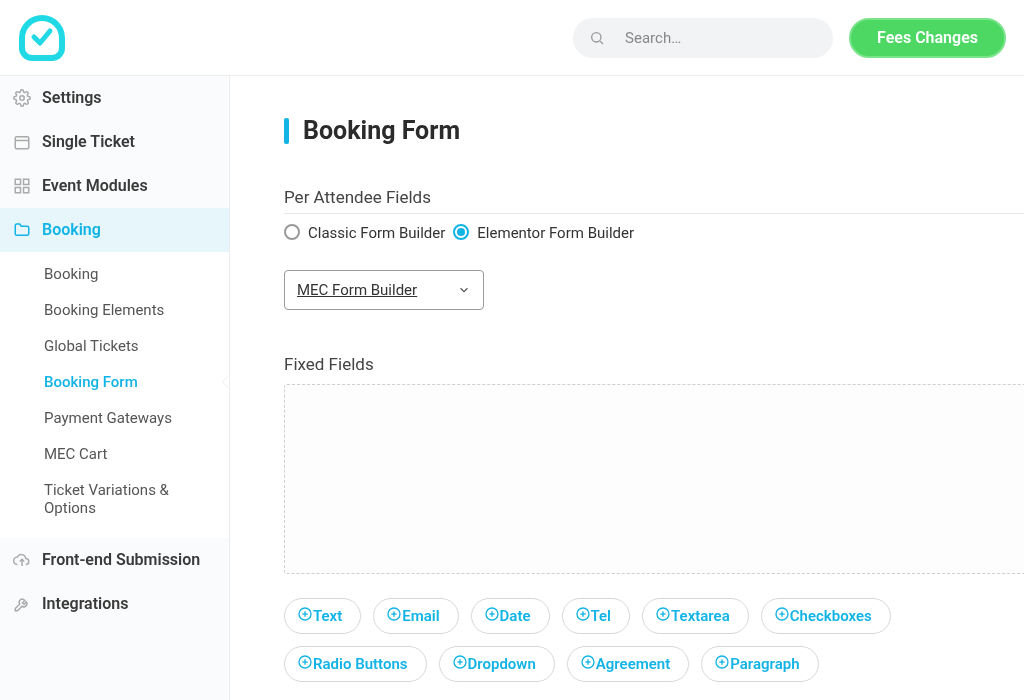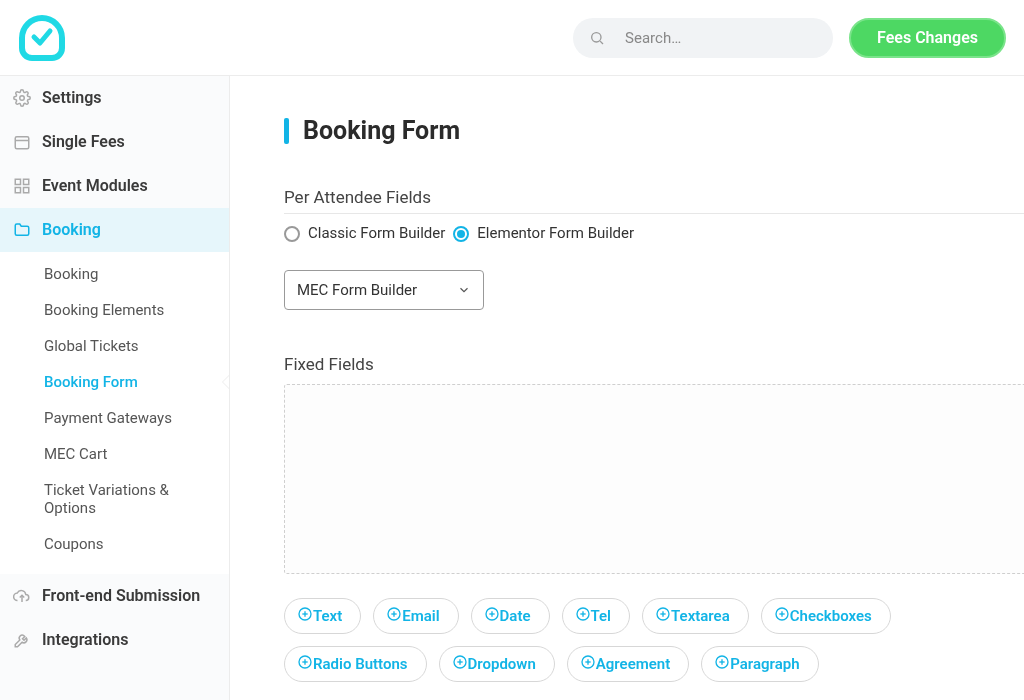--- a/index.html
+++ b/index.html
@@ -20,26 +20,26 @@
   .subnav { padding: 4px 0 12px 0; background:#fff;}
   .subnav-item { padding: 9px 18px 9px 44px; font-size: 15px; color: #555; cursor: pointer; position: relative; }
   .subnav-item.active { color: #12b4e6; font-weight: 500; }
   .subnav-item.active::after { content:""; position:absolute; right:-1px; top:50%; transform:translateY(-50%); width:0;height:0; border-top:7px solid transparent; border-bottom:7px solid transparent; border-right:7px solid #fff; filter: drop-shadow(-1px 0 0 #ececec);}
   .main { flex: 1; overflow-y: auto; padding: 40px 0 40px 54px; }
   .page-title { display:flex; align-items:center; gap:14px; font-size:25px; font-weight:700; color:#2b2b2b; margin-bottom:42px;}
   .page-title::before { content:""; width:5px; height:26px; background:#12b4e6; border-radius:2px;}
   .section-label { font-size:17px; color:#444; margin-bottom:8px; padding-bottom:6px;}
   .sect-underline { border-bottom:1px solid #e7e7e7; padding-bottom:6px; margin-right:-54px; padding-right:54px;}
   .radio-row { display:flex; gap:8px; align-items:center; margin-top:10px; margin-bottom:28px;}
-  .radio { display:flex; align-items:flex-end; gap:8px; font-size:15px; color:#333; cursor:pointer;}
+  .radio { display:flex; align-items:flex-start; gap:8px; font-size:15px; color:#333; cursor:pointer;}
   .radio-dot { width:16px; height:16px; border-radius:50%; border:2px solid #999; display:flex; align-items:center; justify-content:center;}
   .radio-dot.selected { border-color:#12b4e6;}
   .radio-dot.selected::after { content:""; width:8px; height:8px; border-radius:50%; background:#12b4e6;}
   .select-wrap { position:relative; width:200px; height:40px; border:1px solid #999; border-radius:4px; display:flex; align-items:center; padding:0 12px; cursor:pointer; margin-bottom:44px; background:#fff;}
-  .select-wrap .sel-text { font-size:15px; color:#333; flex:1;}
+  .select-wrap .sel-text { font-size:15px; color:#333; flex:1;text-decoration:underline;}
   .fixed-section { margin-right:0;}
   .fixed-label { font-size:17px; color:#444; margin-bottom:10px;}
   .dropzone { border:1px dashed #cfcfcf; background:#fdfdfd; height:190px; margin-bottom:24px; border-radius:3px; margin-right:-54px;}
   .field-chips { display:flex; flex-wrap:wrap; gap:12px;}
   .chip { display:flex; align-items:center; gap:0; border:1px solid #d7d7d7; border-radius:18px; padding:7px 18px 7px 12px; font-size:15px; font-weight:600; color:#12b4e6; cursor:pointer; background:#fff;}
   .chip svg { color:#12b4e6;}
   .ic { flex-shrink:0; }
 </style>
 </head>
 <body>
@@ -82,21 +82,21 @@
       <span>Settings</span>
     </div>
 
     <div class="nav-top-item">
       <span class="icon">
         <svg width="18" height="18" viewBox="0 0 24 24" fill="none" stroke="currentColor" stroke-width="2">
             <rect x="3" y="5" width="18" height="16" rx="2"></rect>
             <line x1="3" y1="10" x2="21" y2="10"></line>
           </svg>
       </span>
-      <span>Single Fees</span>
+      <span>Single Ticket</span>
     </div>
 
     <div class="nav-top-item">
       <span class="icon">
         <svg width="18" height="18" viewBox="0 0 24 24" fill="none" stroke="currentColor" stroke-width="2">
             <rect x="3" y="3" width="7" height="7"></rect>
             <rect x="14" y="3" width="7" height="7"></rect>
             <rect x="3" y="14" width="7" height="7"></rect>
             <rect x="14" y="14" width="7" height="7"></rect>
           </svg>
@@ -114,21 +114,20 @@
     </div>
 
     <div class="subnav">
       <div class="subnav-item">Booking</div>
       <div class="subnav-item">Booking Elements</div>
       <div class="subnav-item">Global Tickets</div>
       <div class="subnav-item active">Booking Form</div>
       <div class="subnav-item">Payment Gateways</div>
       <div class="subnav-item">MEC Cart</div>
       <div class="subnav-item">Ticket Variations &amp; Options</div>
-      <div class="subnav-item">Coupons</div>
     </div>
 
     <div class="nav-top-item">
       <span class="icon">
         <svg width="18" height="18" viewBox="0 0 24 24" fill="none" stroke="currentColor" stroke-width="2">
             <path d="M17 18a4 4 0 0 0 0-8 6 6 0 0 0-11.3-2A4.5 4.5 0 0 0 6 18"></path>
             <polyline points="9 14 12 11 15 14"></polyline>
             <line x1="12" y1="11" x2="12" y2="20"></line>
           </svg>
       </span>

